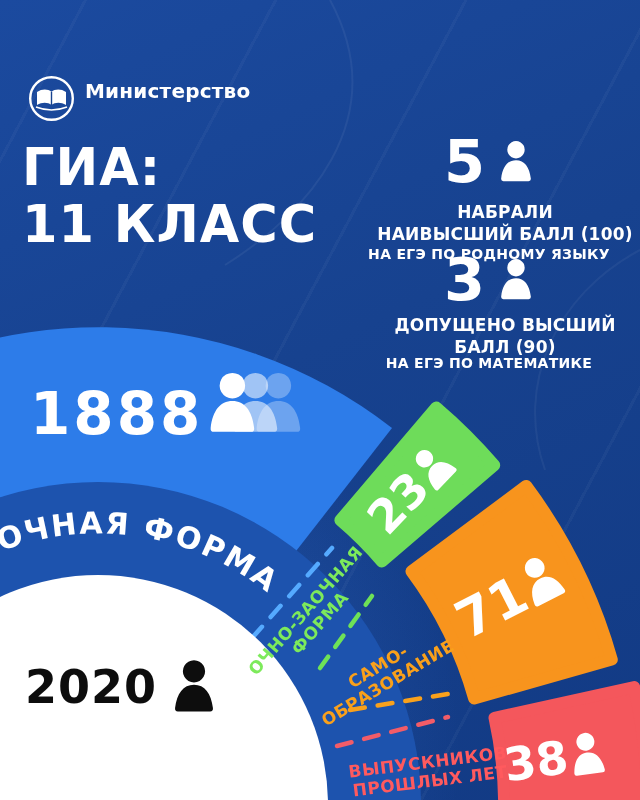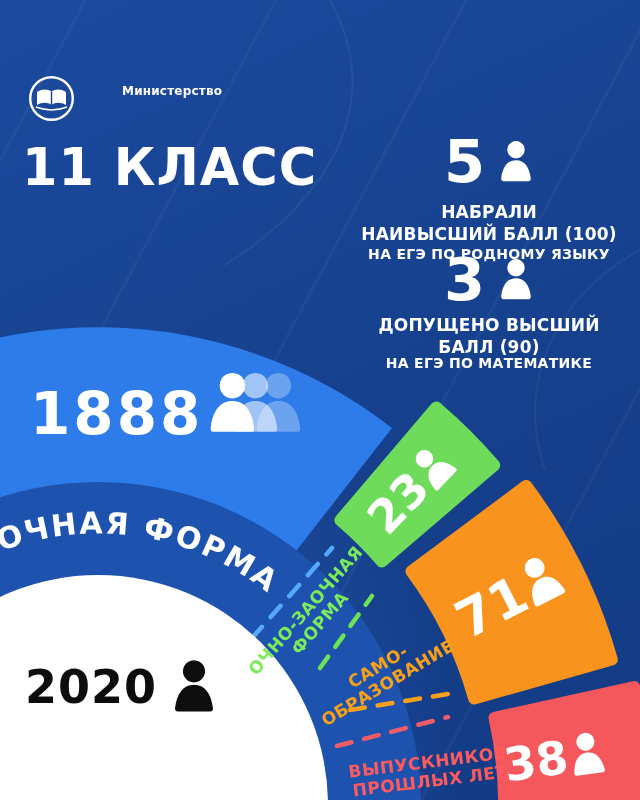--- a/index.html
+++ b/index.html
@@ -13,27 +13,27 @@
   }
   .texture{
     position:absolute;inset:0;pointer-events:none;
     background:
       repeating-linear-gradient(118deg, rgba(255,255,255,0) 0 74px, rgba(255,255,255,.035) 74px 77px, rgba(255,255,255,0) 77px 168px);
   }
   svg.chart{position:absolute;left:0;top:0;}
   svg text{font-family:"DejaVu Sans","Liberation Sans",sans-serif;}
 
   .logo{position:absolute;left:28px;top:75px;width:47px;height:47px;}
-  .ministry{position:absolute;left:85px;top:80px;font-size:12px;font-weight:700;line-height:23px;letter-spacing:.2px;margin-left:37px;}
+  .ministry{position:absolute;left:85px;top:80px;font-size:20px;font-weight:700;line-height:23px;letter-spacing:.2px;}
   .title{position:absolute;left:22px;top:139px;font-size:51px;font-weight:800;line-height:57px;letter-spacing:1px;white-space:nowrap;}
 
   .stats{position:absolute;left:356px;top:0;width:266px;text-align:center;}
   .stat-row{position:absolute;left:0;width:100%;display:flex;align-items:center;justify-content:center;gap:12px;}
   .stat-num{font-size:59px;font-weight:800;line-height:1;letter-spacing:1px;}
-  .stat-lines{position:absolute;left:0;width:100%;font-size:17px;font-weight:700;line-height:22px;letter-spacing:.2px;}
+  .stat-lines{position:absolute;left:16px;width:100%;font-size:17px;font-weight:700;line-height:22px;letter-spacing:.2px;}
   .stat-sub{position:absolute;left:0;width:100%;font-size:14px;font-weight:800;letter-spacing:.3px;}
   #stat1-row{top:132px;}
   #stat1-lines{top:201px;}
   #stat1-sub{top:246px;}
   #stat2-row{top:250px;}
   #stat2-lines{top:314px;}
   #stat2-sub{top:355px;}
 
   .admitted-row{position:absolute;left:25px;top:659px;display:flex;align-items:center;gap:14px;color:#0d0d0d;}
   .admitted-num{font-size:46px;font-weight:800;line-height:1;letter-spacing:1px;color:#0d0d0d;}
@@ -117,20 +117,21 @@
     <path d="M9 17 C14 13.5 20 13.8 23.5 16.8 C27 13.8 33 13.5 38 17 L38 30 C33 27 27 27.2 23.5 30 C20 27.2 14 27 9 30 Z" fill="#ffffff"></path>
     <path d="M23.5 16.8 L23.5 30" stroke="#17428f" stroke-width="1.4"></path>
     <path d="M8 32 Q23.5 38 39 32" stroke="#ffffff" stroke-width="1.6" fill="none"></path>
   </svg>
 
   <div class="ministry">
     <div>Министерство</div>
   </div>
 
   <div class="title">
+    <div>ГИА:</div>
     <div>11 КЛАСС</div>
   </div>
 
   <div class="stats">
     <div class="stat-row" id="stat1-row">
       <span class="stat-num">5</span>
       <svg width="36" height="46" viewBox="0 0 60 72" fill="#ffffff">
           <use href="#person-shape"></use>
         </svg>
     </div>

